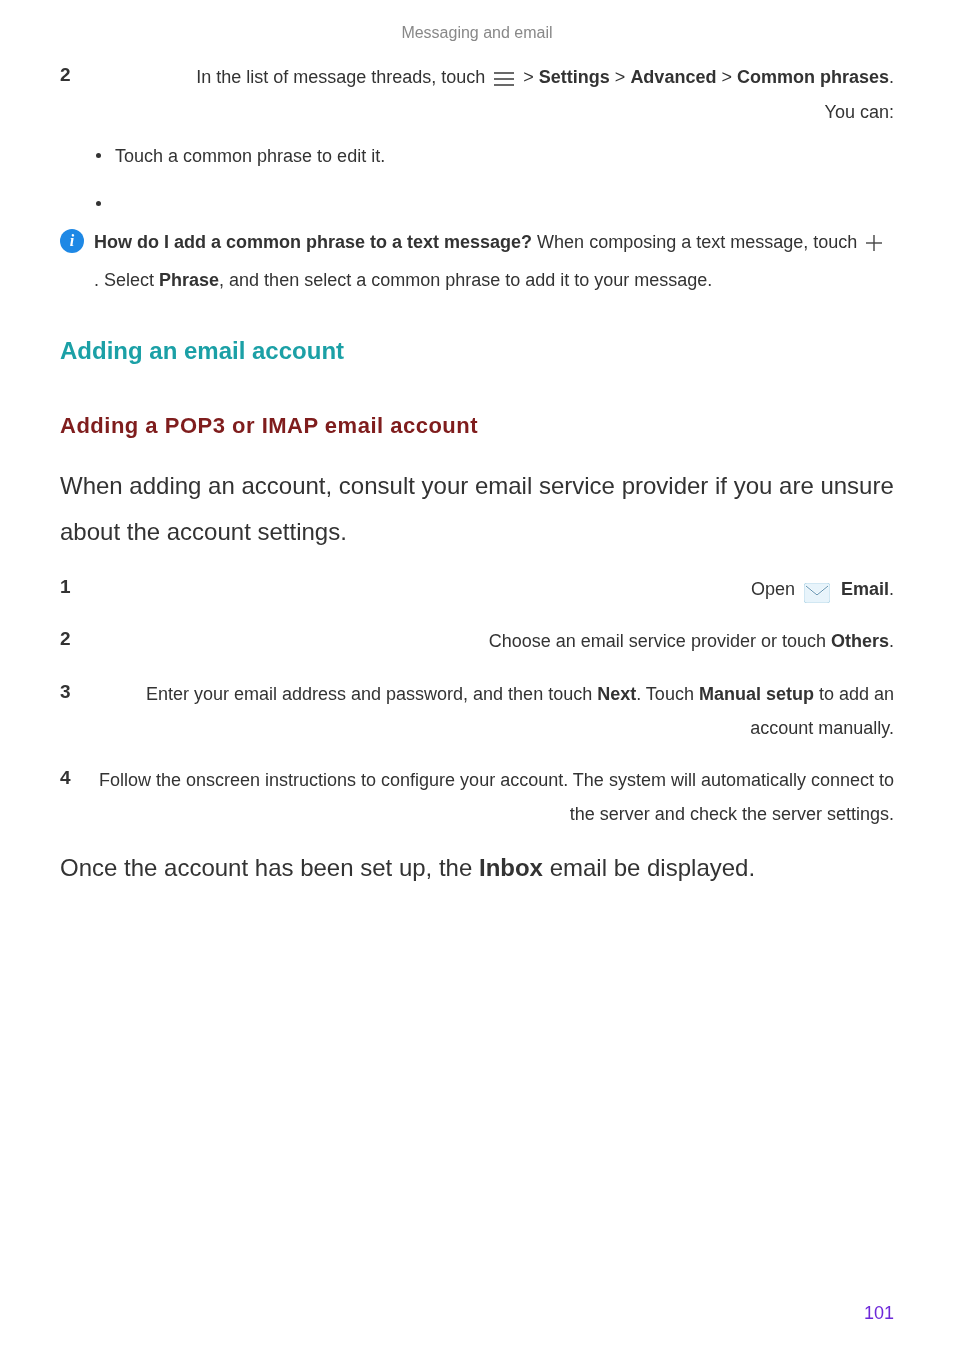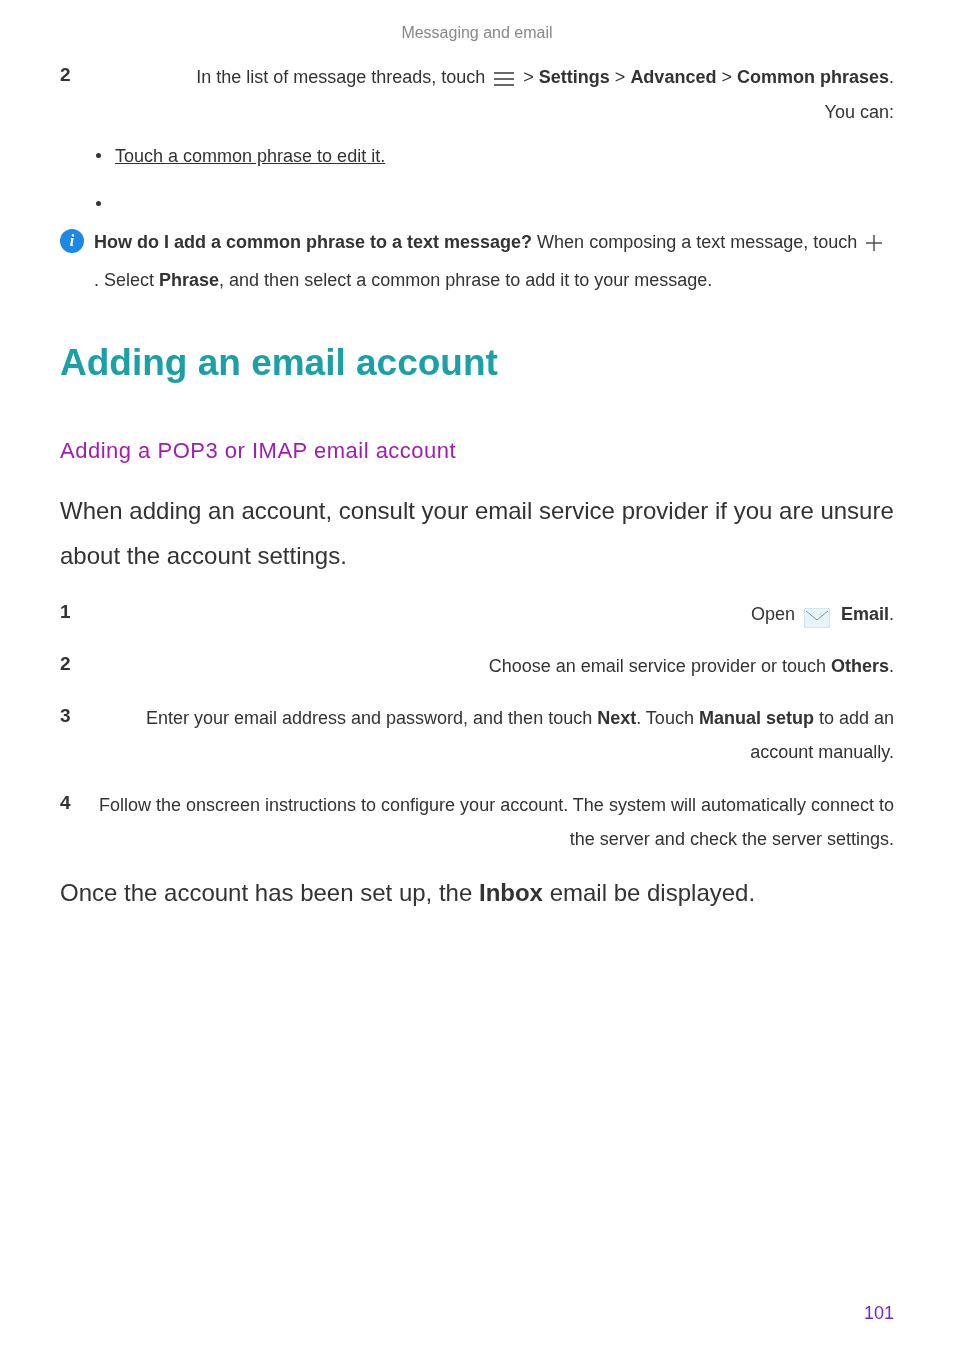--- a/index.html
+++ b/index.html
@@ -33,21 +33,20 @@
   .step-body {
     font-size: 18px;
     flex: 1;
     line-height: 1.9;
     text-align: right;
   }
   .bold { font-weight: bold; }
   .bullet-list {
     margin-left: 36px;
     margin-top: 10px;
-    text-decoration: underline;
   }
   .bullet {
     display: flex;
     align-items: flex-start;
     font-size: 18px;
     margin-bottom: 14px;
   }
   .bullet-dot {
     width: 5px; height: 5px;
     border-radius: 50%;
@@ -82,29 +81,29 @@
     align-items: center;
     justify-content: center;
     font-size: 16px;
     flex-shrink: 0;
     margin-right: 10px;
     margin-top: 5px;
   }
   .info-body { flex: 1; line-height: 2.1; }
   .heading1 {
     color: #1ba0a6;
-    font-size: 37px;
+    font-size: 24px;
     font-weight: bold;
     margin-top: 26px;
     margin-bottom: 32px;
   }
   .heading2 {
     font-size: 22px;
-    font-weight: normal;
-    color: #a21caf;
+    font-weight: bold;
+    color: #7f1d1d;
     margin-bottom: 16px;
     letter-spacing: 0.5px;
   }
   .para {
     font-size: 24px;
     margin-bottom: 18px;
     line-height: 1.9;
   }
   .email-app-icon {
     display: inline-block;

